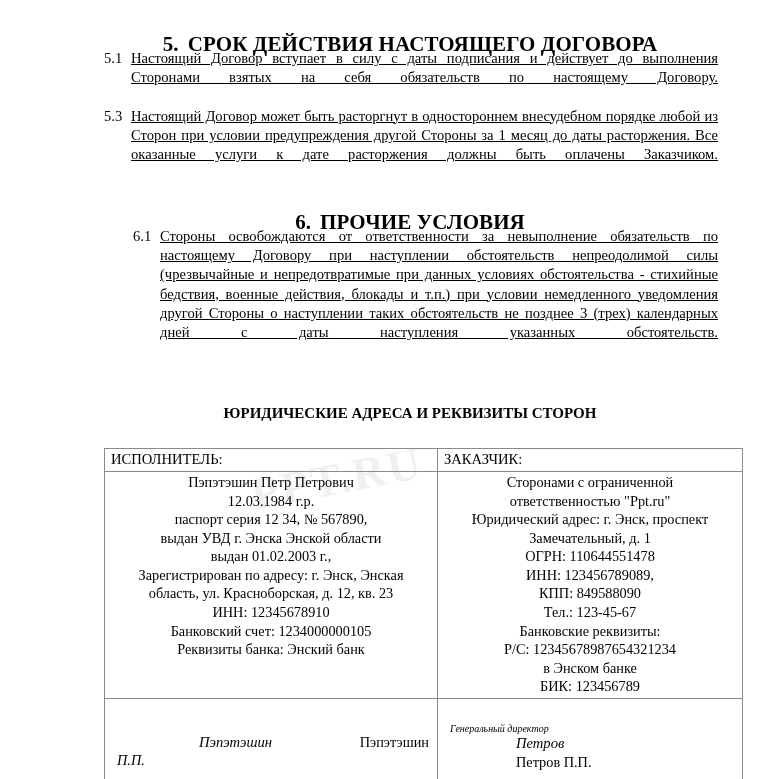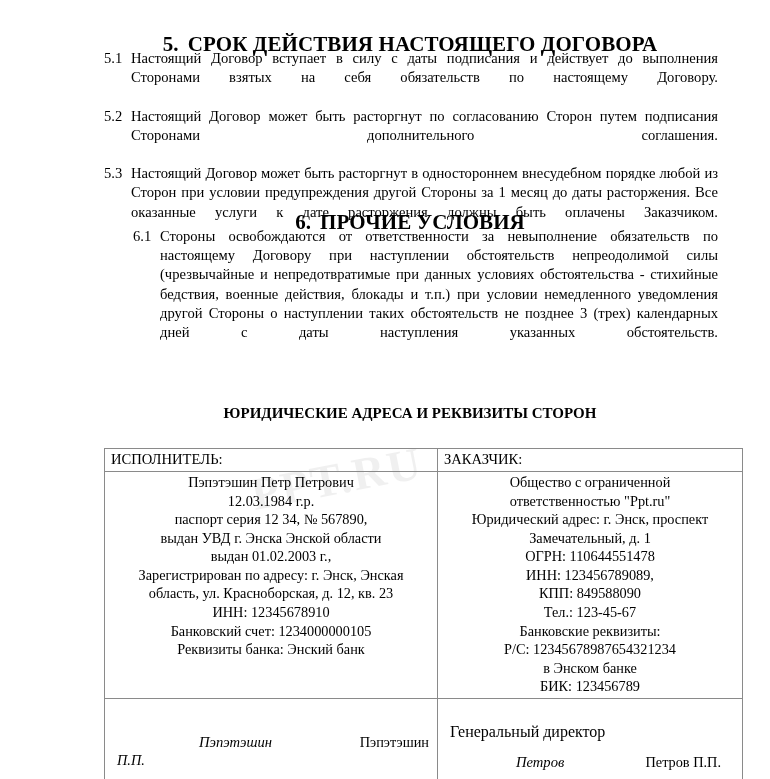--- a/index.html
+++ b/index.html
@@ -83,20 +83,21 @@
   #sec5-body { left: 104px; top: 49px; width: 614px; }
   #sec6-body { left: 133px; top: 227px; width: 585px; }
 
   .clause {
     display: block;
     position: relative;
     padding-left: 27px;
     text-align: justify;
     text-justify: inter-word;
     margin: 0 0 0 0;
+    text-decoration: underline;
   }
   .clause > .cnum {
     position: absolute;
     left: 0;
     top: 0;
     width: 26px;
     text-align: left;
     white-space: nowrap;
   }
   .clause > .ctext { display: block; }
@@ -170,53 +171,51 @@
     bottom: 34px;
     width: 230px;
     display: flex;
     justify-content: space-between;
     font-size: 14.3px;
   }
   .sign-right-title {
     position: absolute;
     left: 6px;
     top: 22px;
-    font-size: 16px;
+    font-size: 10px;
+    font-style: italic;
   }
   .sign-right-row {
     position: absolute;
     left: 72px;
     bottom: 14px;
     width: 205px;
     display: flex;
-    justify-content: space-between;
+    justify-content: flex-end;
     font-size: 14.3px;
+    flex-direction: column;
   }
 </style>
 </head>
 <body>
 
 <div class="page">
 
   <div class="watermark">PPT.RU</div>
 
   <div class="content">
 
     <div class="section-heading" id="sec5-heading">
       <span class="num">5.</span><span>СРОК ДЕЙСТВИЯ НАСТОЯЩЕГО ДОГОВОРА</span>
     </div>
 
     <div class="clauses" id="sec5-body">
       <div class="clause">
         <span class="cnum">5.1</span>
         <span class="ctext">Настоящий Договор вступает в силу с даты подписания и действует до выполнения Сторонами взятых на себя обязательств по настоящему Договору.</span>
-      </div>
-      <div class="clause">
-        <span class="cnum">5.2</span>
-        <span class="ctext">Настоящий Договор может быть расторгнут по согласованию Сторон путем подписания Сторонами дополнительного соглашения.</span>
       </div>
       <div class="clause">
         <span class="cnum">5.3</span>
         <span class="ctext">Настоящий Договор может быть расторгнут в одностороннем внесудебном порядке любой из Сторон при условии предупреждения другой Стороны за 1 месяц до даты расторжения. Все оказанные услуги к дате расторжения должны быть оплачены Заказчиком.</span>
       </div>
     </div>
 
     <div class="section-heading" id="sec6-heading">
       <span class="num">6.</span><span>ПРОЧИЕ УСЛОВИЯ</span>
     </div>
@@ -250,21 +249,21 @@
               <div>выдан 01.02.2003 г.,</div>
               <div>Зарегистрирован по адресу: г. Энск, Энская</div>
               <div>область, ул. Красноборская, д. 12, кв. 23</div>
               <div>ИНН: 12345678910</div>
               <div>Банковский счет: 1234000000105</div>
               <div>Реквизиты банка: Энский банк</div>
             </div>
           </td>
           <td class="col-right body-cell">
             <div class="lines">
-              <div>Общество с ограниченной</div>
+              <div>Сторонами с ограниченной</div>
               <div>ответственностью "Ppt.ru"</div>
               <div>Юридический адрес: г. Энск, проспект</div>
               <div>Замечательный, д. 1</div>
               <div>ОГРН: 110644551478</div>
               <div>ИНН: 123456789089,</div>
               <div>КПП: 849588090</div>
               <div>Тел.: 123-45-67</div>
               <div>Банковские реквизиты:</div>
               <div>Р/С: 12345678987654321234</div>
               <div>в Энском банке</div>

